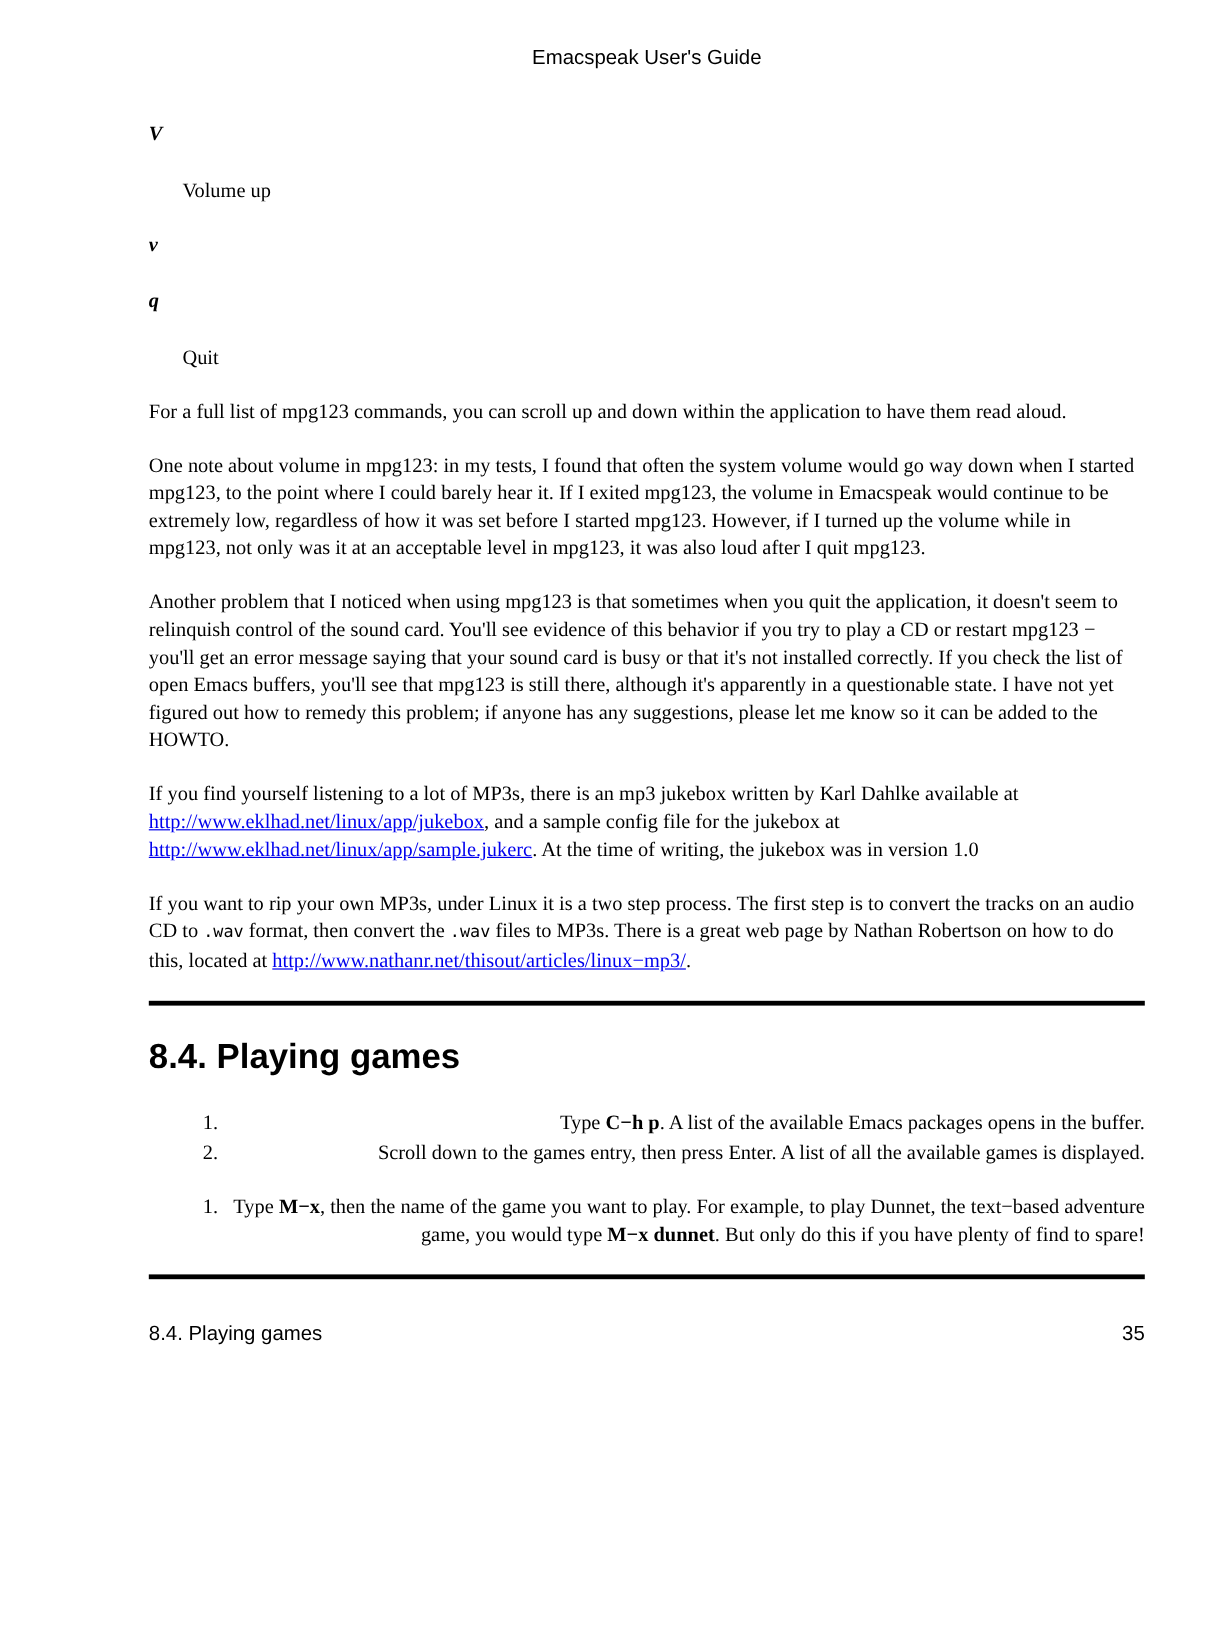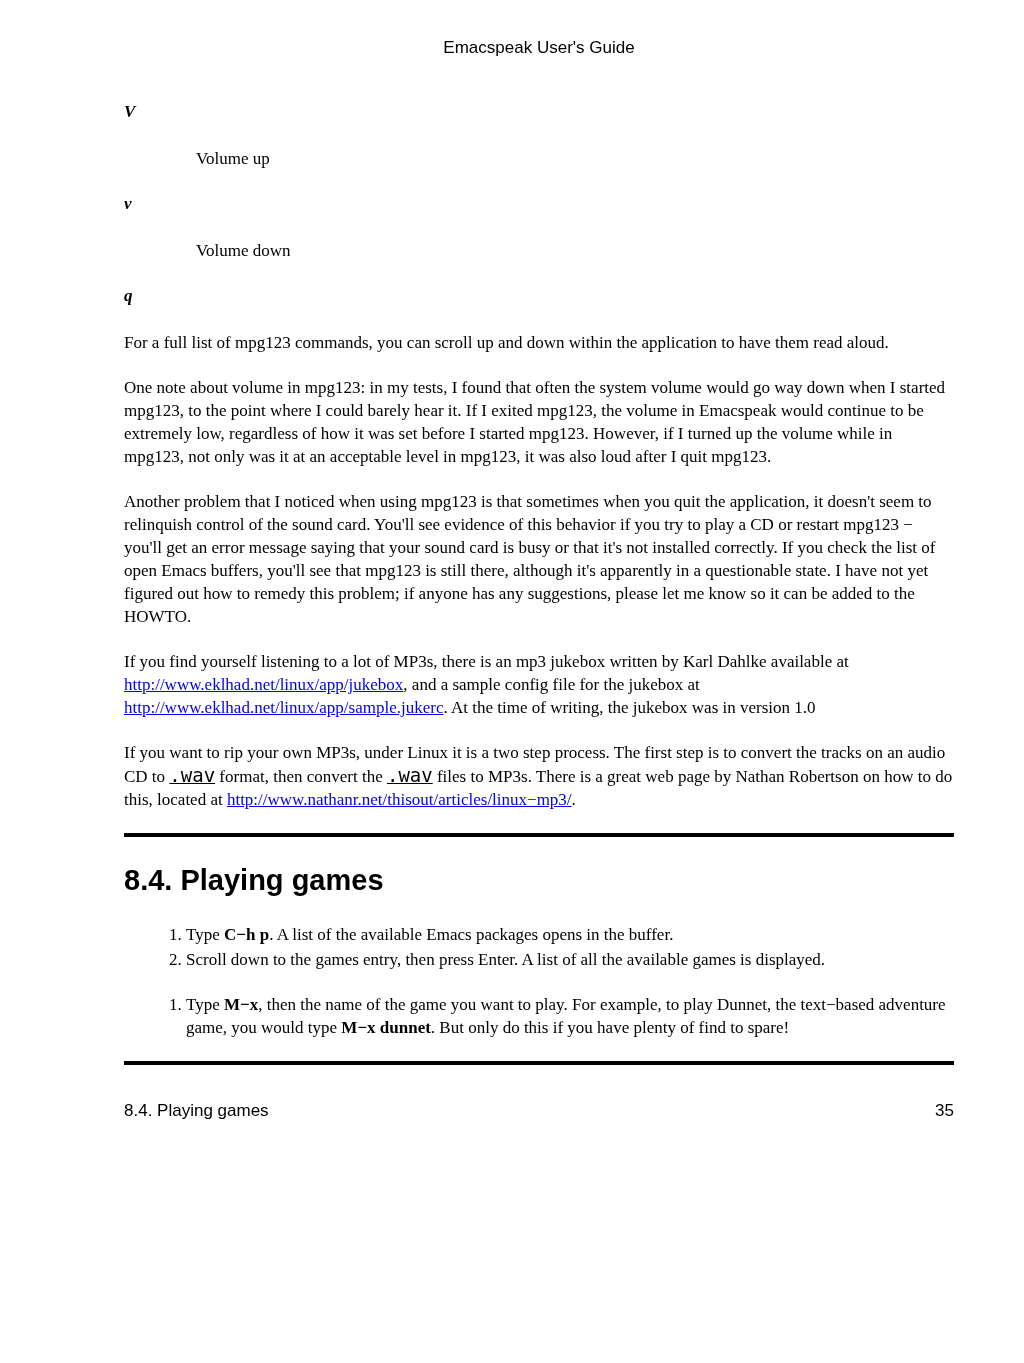--- a/index.html
+++ b/index.html
@@ -24,34 +24,33 @@
     font-size: 17px;
     text-align: center;
     margin-bottom: 41px;
   }
   .term {
     font-weight: bold;
     font-style: italic;
     margin-bottom: 24px;
   }
   .def {
-    margin-left: 72px;
+    margin-left: 28px;
     margin-bottom: 22px;
   }
   p.body {
     margin-bottom: 22px;
   }
   a.doc-link {
     color: #0000ee;
     cursor: pointer;
   }
   code.mono {
     font-family: "DejaVu Sans Mono", monospace;
-    font-size: 19px;
-    text-decoration: underline;
+    font-size: 14px;
   }
   hr.rule {
     border: none;
     height: 4px;
     background: #000000;
     margin: 12px 0 26px 0;
   }
   hr.rule-bottom {
     border: none;
     height: 4px;
@@ -61,20 +60,21 @@
   h2.section-heading {
     font-family: "Liberation Sans", sans-serif;
     font-size: 29px;
     line-height: 34px;
     font-weight: bold;
     margin: 16px 0 26px 0;
   }
   ol.steps {
     margin: 0 0 22px 0;
     padding-left: 62px;
+    text-align: right;
   }
   ol.steps li {
     margin-bottom: 2px;
   }
   b.key { font-weight: bold; }
   .footer {
     display: flex;
     justify-content: space-between;
     font-family: "Liberation Sans", sans-serif;
     font-size: 17px;
@@ -86,23 +86,23 @@
 
 <div class="page">
 
   <div class="running-header">Emacspeak User's Guide</div>
 
   <div class="varlist">
     <p class="term">V</p>
     <p class="def">Volume up</p>
 
     <p class="term">v</p>
-    <p class="def">Volume down</p>
 
     <p class="term">q</p>
+    <p class="def">Quit</p>
   </div>
 
   <p class="body">For a full list of mpg123 commands, you can scroll up and down within the application to have them read aloud.</p>
 
   <p class="body">One note about volume in mpg123: in my tests, I found that often the system volume would go way down when I started mpg123, to the point where I could barely hear it. If I exited mpg123, the volume in Emacspeak would continue to be extremely low, regardless of how it was set before I started mpg123. However, if I turned up the volume while in mpg123, not only was it at an acceptable level in mpg123, it was also loud after I quit mpg123.</p>
 
   <p class="body">Another problem that I noticed when using mpg123 is that sometimes when you quit the application, it doesn't seem to relinquish control of the sound card. You'll see evidence of this behavior if you try to play a CD or restart mpg123 − you'll get an error message saying that your sound card is busy or that it's not installed correctly. If you check the list of open Emacs buffers, you'll see that mpg123 is still there, although it's apparently in a questionable state. I have not yet figured out how to remedy this problem; if anyone has any suggestions, please let me know so it can be added to the HOWTO.</p>
 
   <p class="body"><span>If you find yourself listening to a lot of MP3s, there is an mp3 jukebox written by Karl Dahlke available at </span><a class="doc-link" href="#">http://www.eklhad.net/linux/app/jukebox</a><span>, and a sample config file for the jukebox at </span><a class="doc-link" href="#">http://www.eklhad.net/linux/app/sample.jukerc</a><span>. At the time of writing, the jukebox was in version 1.0</span></p>
 

